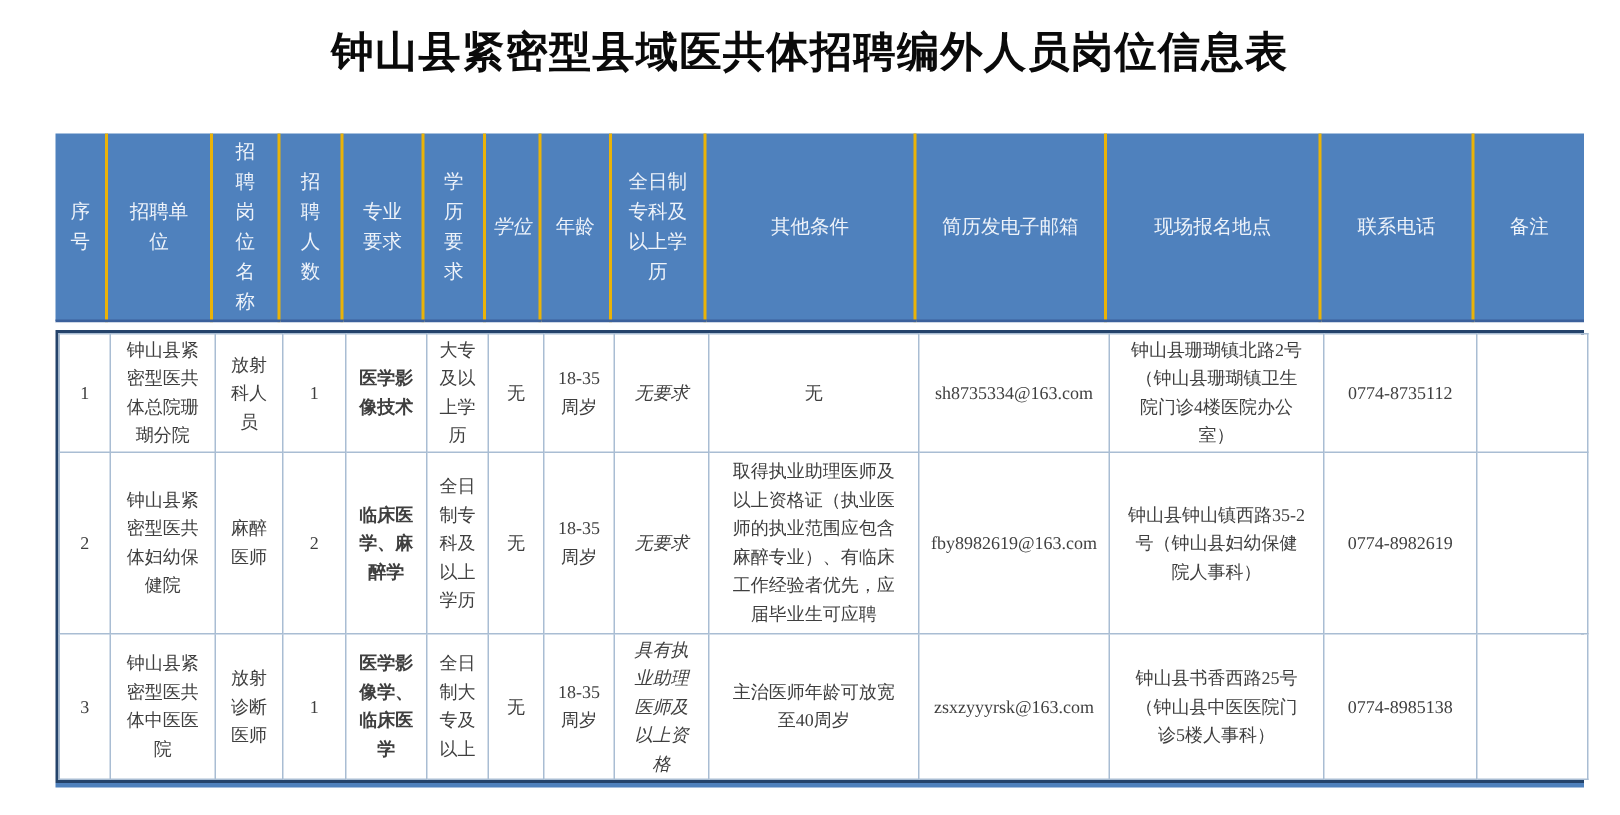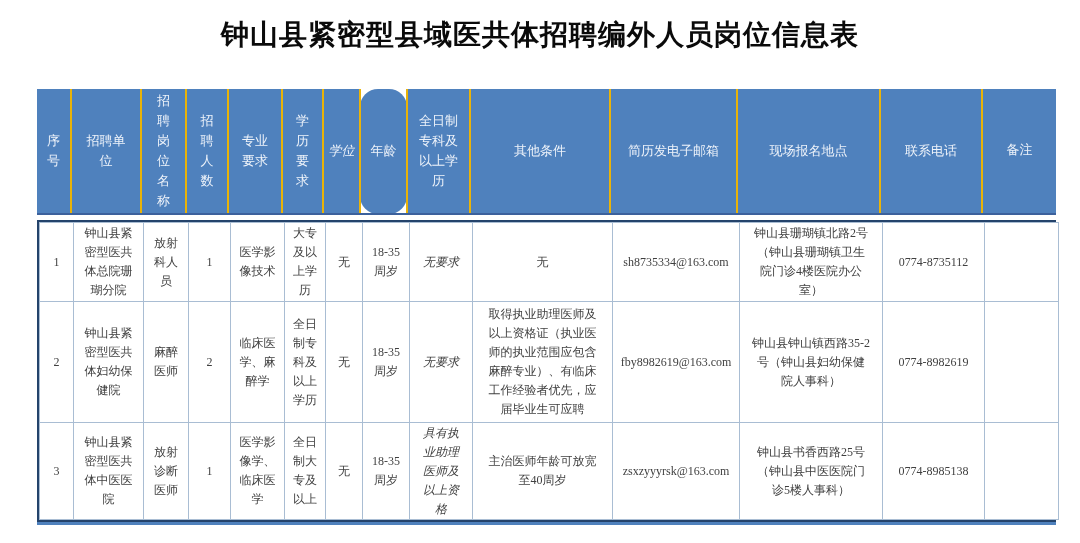--- a/index.html
+++ b/index.html
@@ -57,29 +57,29 @@
     color: #eef3fa;
     border-right: 2px solid #eab308;
     border-bottom: 2px solid #3c619c;
     height: 116px;
     font-size: 13px;
     line-height: 20px;
     text-align: center;
     vertical-align: middle;
     padding: 0 2px;
   }
-  .header-table td:last-child { border-right: none; font-family: Liberation Mono, monospace; }
+  .header-table td:last-child { border-right: none; }
   .header-table td:nth-child(1) { padding: 0 9px; }
   .header-table td:nth-child(2) { padding: 4px 13px; }
   .header-table td:nth-child(3) { padding: 0 14px; }
   .header-table td:nth-child(4) { padding: 0 8px; margin-left: 17px; }
   .header-table td:nth-child(5) { padding: 0 12px; }
   .header-table td:nth-child(6) { padding: 0 12px; }
   .header-table td:nth-child(7) { padding: 0 4px; font-style: italic; }
-  .header-table td:nth-child(8) { padding: 0 6px; border-radius: 18px; }
+  .header-table td:nth-child(8) { padding: 0 6px; }
   .header-table td:nth-child(9) { padding: 0 9px; }
 
   .header-body-gap { height: 5px; background: #ffffff; }
 
   
   .bodywrap {
     border: 2px solid #24436b;
   }
   .body-table td {
     border: 1px solid #a9bdd3;
@@ -91,21 +91,21 @@
     vertical-align: middle;
     padding: 0 3px;
     font-family: "Liberation Serif", serif;
   }
   .row-1 td { height: 78px; }
   .row-2 td { height: 120px; }
   .row-3 td { height: 96px; }
 
   .body-table td:nth-child(2)  { padding: 0 8px; }
   .body-table td:nth-child(3)  { padding: 0 9px; }
-  .body-table td:nth-child(5)  { padding: 0 7px; }
+  .body-table td:nth-child(5)  { padding: 0 7px; font-weight: bold; }
   .body-table td:nth-child(6)  { padding: 0 7px; }
   .body-table td:nth-child(8)  { padding: 0 6px; }
   .body-table td:nth-child(9)  { padding: 0 8px; font-style: italic; }
   .body-table td:nth-child(10) { padding: 0 12px; }
   .body-table td:nth-child(11) { padding: 0 6px; word-break: break-all; margin-left: 38px; }
   .body-table td:nth-child(12) { padding: 0 12px; }
 
   .bottom-accent {
     height: 3px;
     background: #4f81bd;

